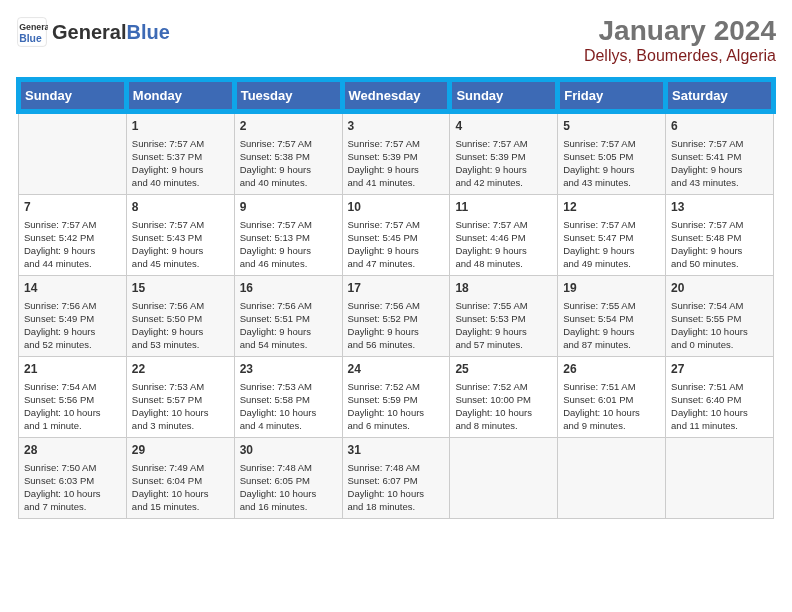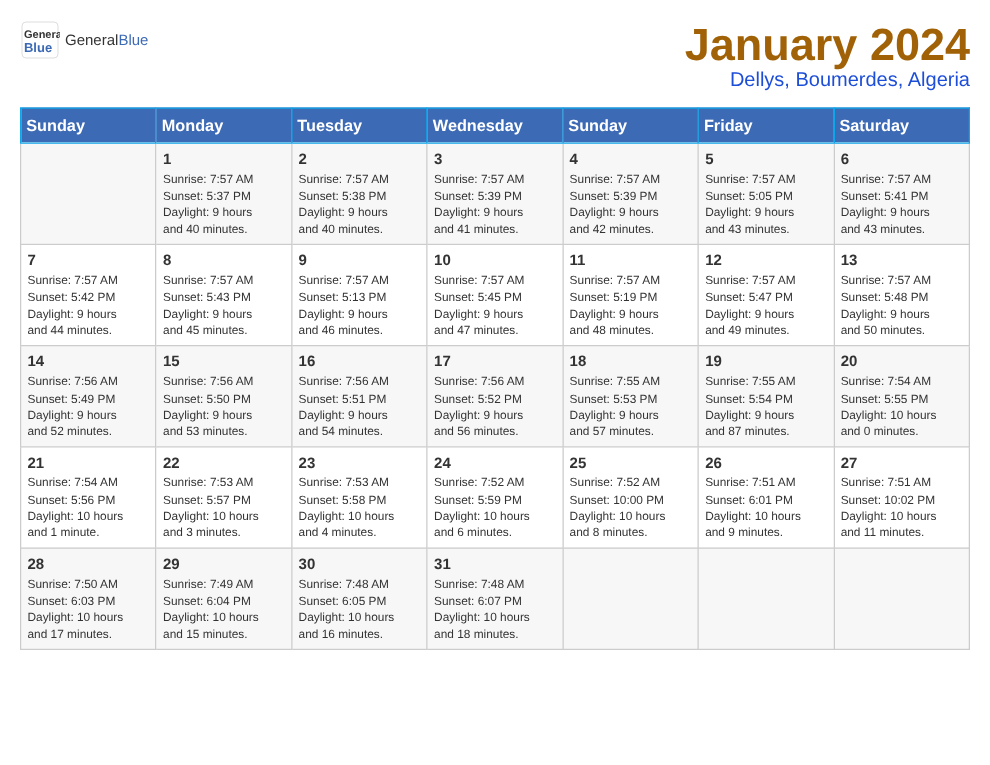--- a/index.html
+++ b/index.html
@@ -22,42 +22,42 @@
     }
     .logo-icon {
       width: 32px;
       height: 32px;
       margin-right: 4px;
     }
     .title-block {
       text-align: right;
     }
     .month-title {
-      font-size: 36px;
+      font-size: 28px;
       font-weight: bold;
-      color: #a16207;
+      color: #737373;
       line-height: 1.1;
     }
     .subtitle {
       font-size: 16px;
-      color: #1d4ed8;
+      color: #7f1d1d;
     }
     table {
       width: 100%;
       border-collapse: collapse;
       font-size: 10.5px;
     }
     thead tr th {
       background-color: #3d6ab5;
       color: #fff;
       padding: 6px 4px;
       text-align: left;
       font-size: 13px;
       font-weight: bold;
-      border: 1px solid #0ea5e9;
+      border: 5px solid #0ea5e9;
     }
     tbody tr td {
       border: 1px solid #ccc;
       padding: 4px 5px;
       vertical-align: top;
       width: calc(100% / 7);
       min-height: 80px;
       background: #fff;
       color: #333;
       line-height: 1.4;
@@ -81,21 +81,21 @@
 
 <div class="header-area">
   <div class="logo">
     <svg class="logo-icon" viewBox="0 0 40 40">
       <rect x="2" y="2" width="36" height="36" rx="4" fill="#fff" stroke="#ddd" stroke-width="1"></rect>
       <text x="4" y="18" font-family="Arial" font-weight="bold" font-size="11" fill="#333">General</text>
       <text x="4" y="32" font-family="Arial" font-weight="bold" font-size="13" fill="#3d6ab5">Blue</text>
       <polygon points="30,10 38,18 34,14" fill="#3d6ab5"></polygon>
     </svg>
     <div>
-      <div style="font-size:12px;font-weight:normal;color:#333;line-height:1.2;">
+      <div style="font-size:20px;font-weight:bold;color:#333;line-height:1.2;">
         <span style="color:#333">General</span><span style="color:#3d6ab5">Blue</span>
       </div>
     </div>
   </div>
   <div class="title-block">
     <div class="month-title">January 2024</div>
     <div class="subtitle">Dellys, Boumerdes, Algeria</div>
   </div>
 </div>
 
@@ -182,21 +182,21 @@
         <td>
           <span class="day-number">10</span>
           <div class="cell-text">Sunrise: 7:57 AM</div>
           <div class="cell-text">Sunset: 5:45 PM</div>
           <div class="cell-text">Daylight: 9 hours</div>
           <div class="cell-text">and 47 minutes.</div>
         </td>
         <td>
           <span class="day-number">11</span>
           <div class="cell-text">Sunrise: 7:57 AM</div>
-          <div class="cell-text">Sunset: 5:19 PM</div>
+          <div class="cell-text">Sunset: 4:46 PM</div>
           <div class="cell-text">Daylight: 9 hours</div>
           <div class="cell-text">and 48 minutes.</div>
         </td>
         <td>
           <span class="day-number">12</span>
           <div class="cell-text">Sunrise: 7:57 AM</div>
           <div class="cell-text">Sunset: 5:47 PM</div>
           <div class="cell-text">Daylight: 9 hours</div>
           <div class="cell-text">and 49 minutes.</div>
         </td>
@@ -298,32 +298,32 @@
         <td>
           <span class="day-number">26</span>
           <div class="cell-text">Sunrise: 7:51 AM</div>
           <div class="cell-text">Sunset: 6:01 PM</div>
           <div class="cell-text">Daylight: 10 hours</div>
           <div class="cell-text">and 9 minutes.</div>
         </td>
         <td>
           <span class="day-number">27</span>
           <div class="cell-text">Sunrise: 7:51 AM</div>
-          <div class="cell-text">Sunset: 10:02 PM</div>
+          <div class="cell-text">Sunset: 6:40 PM</div>
           <div class="cell-text">Daylight: 10 hours</div>
           <div class="cell-text">and 11 minutes.</div>
         </td>
       </tr>
       <tr>
         <td>
           <span class="day-number">28</span>
           <div class="cell-text">Sunrise: 7:50 AM</div>
           <div class="cell-text">Sunset: 6:03 PM</div>
           <div class="cell-text">Daylight: 10 hours</div>
-          <div class="cell-text">and 17 minutes.</div>
+          <div class="cell-text">and 7 minutes.</div>
         </td>
         <td>
           <span class="day-number">29</span>
           <div class="cell-text">Sunrise: 7:49 AM</div>
           <div class="cell-text">Sunset: 6:04 PM</div>
           <div class="cell-text">Daylight: 10 hours</div>
           <div class="cell-text">and 15 minutes.</div>
         </td>
         <td>
           <span class="day-number">30</span>

